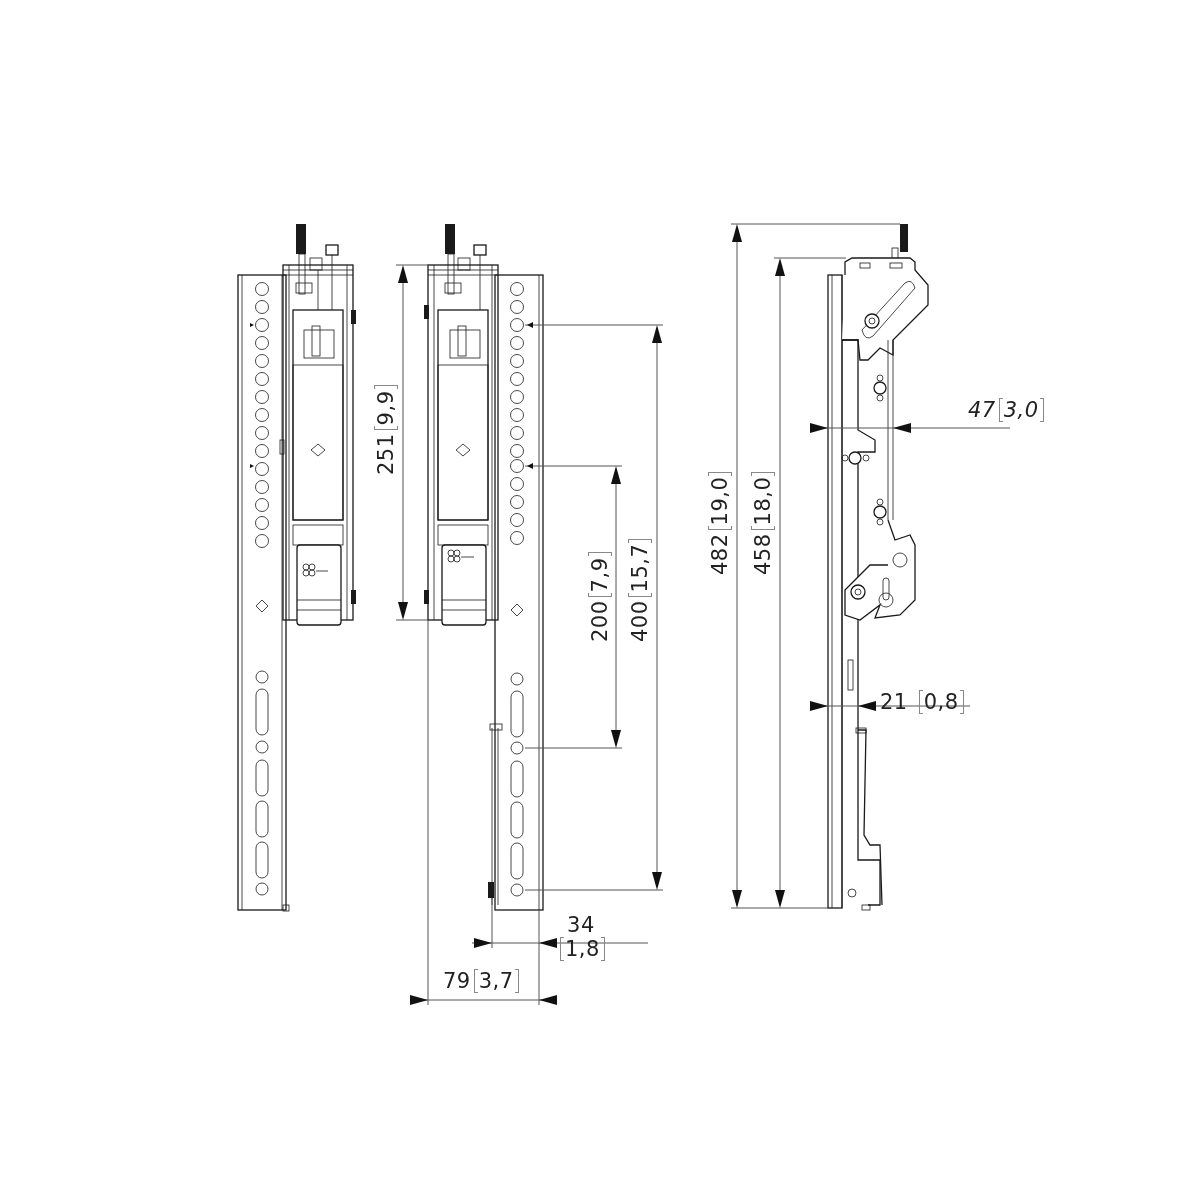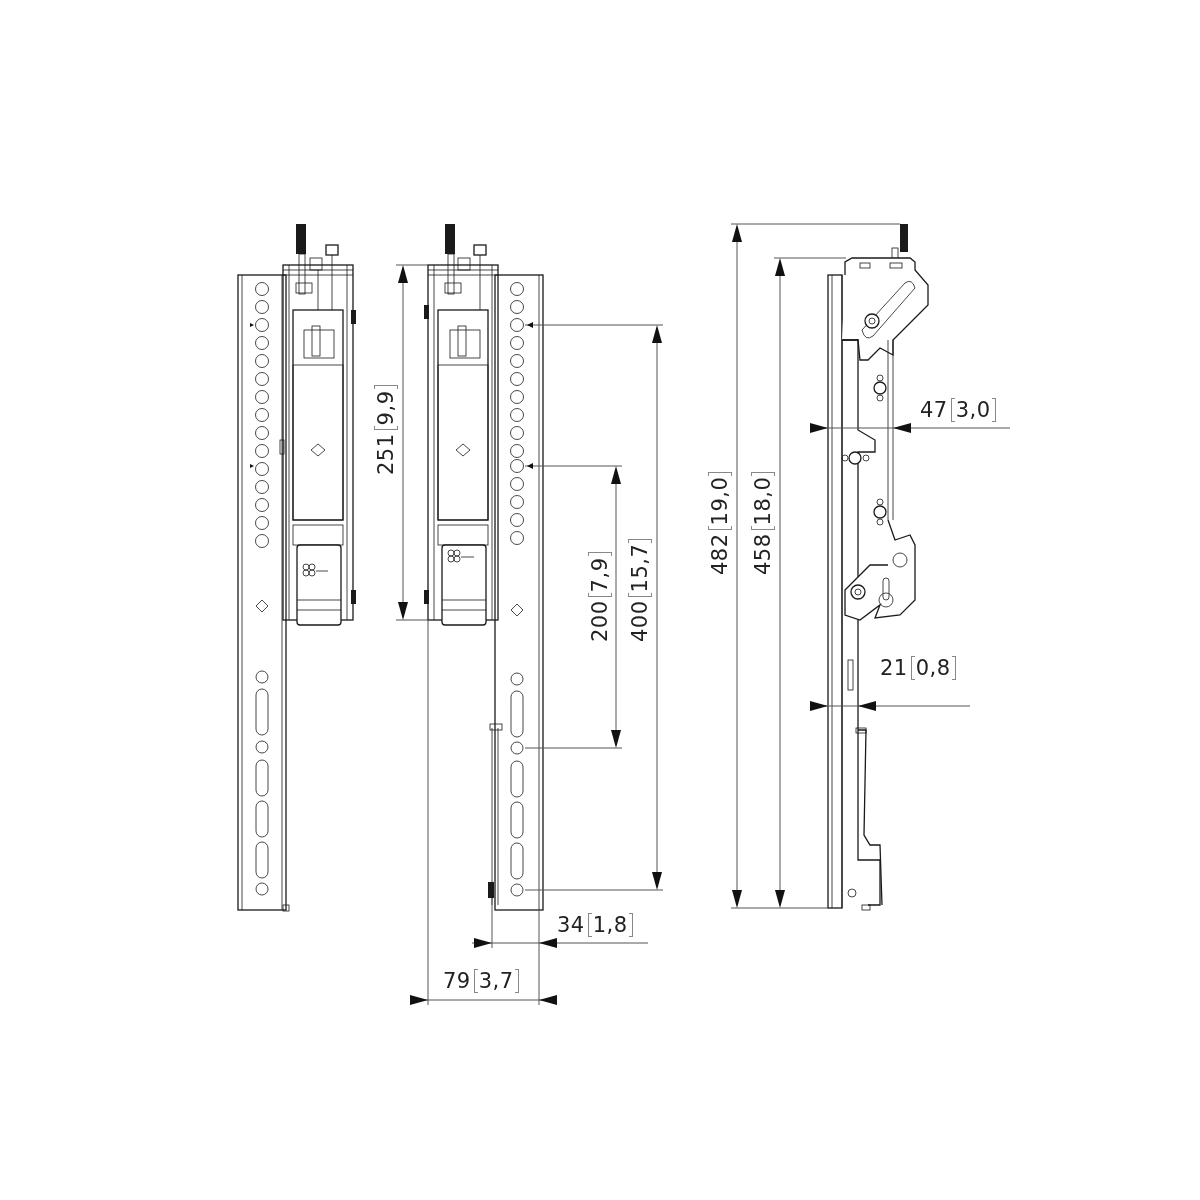--- a/index.html
+++ b/index.html
@@ -301,31 +301,31 @@
 <div class="lbl vert" style="left:708px; top:575px;">
   <span>482</span>
   <span class="in">19,0</span>
 </div>
 
 <div class="lbl vert" style="left:751px; top:575px;">
   <span>458</span>
   <span class="in">18,0</span>
 </div>
 
-<div class="lbl" style="left:920px; top:398px;">
+<div class="lbl" style="left:968px; top:398px;font-style:italic;">
   <span>47</span>
   <span class="in">3,0</span>
 </div>
 
-<div class="lbl" style="left:880px; top:656px;">
+<div class="lbl" style="left:880px; top:690px;gap:8px;">
   <span>21</span>
   <span class="in">0,8</span>
 </div>
 
-<div class="lbl" style="left:557px; top:913px;">
+<div class="lbl" style="left:557px; top:913px;flex-direction:column;">
   <span>34</span>
   <span class="in">1,8</span>
 </div>
 
 <div class="lbl" style="left:443px; top:969px;">
   <span>79</span>
   <span class="in">3,7</span>
 </div>
 
 </body></html>

